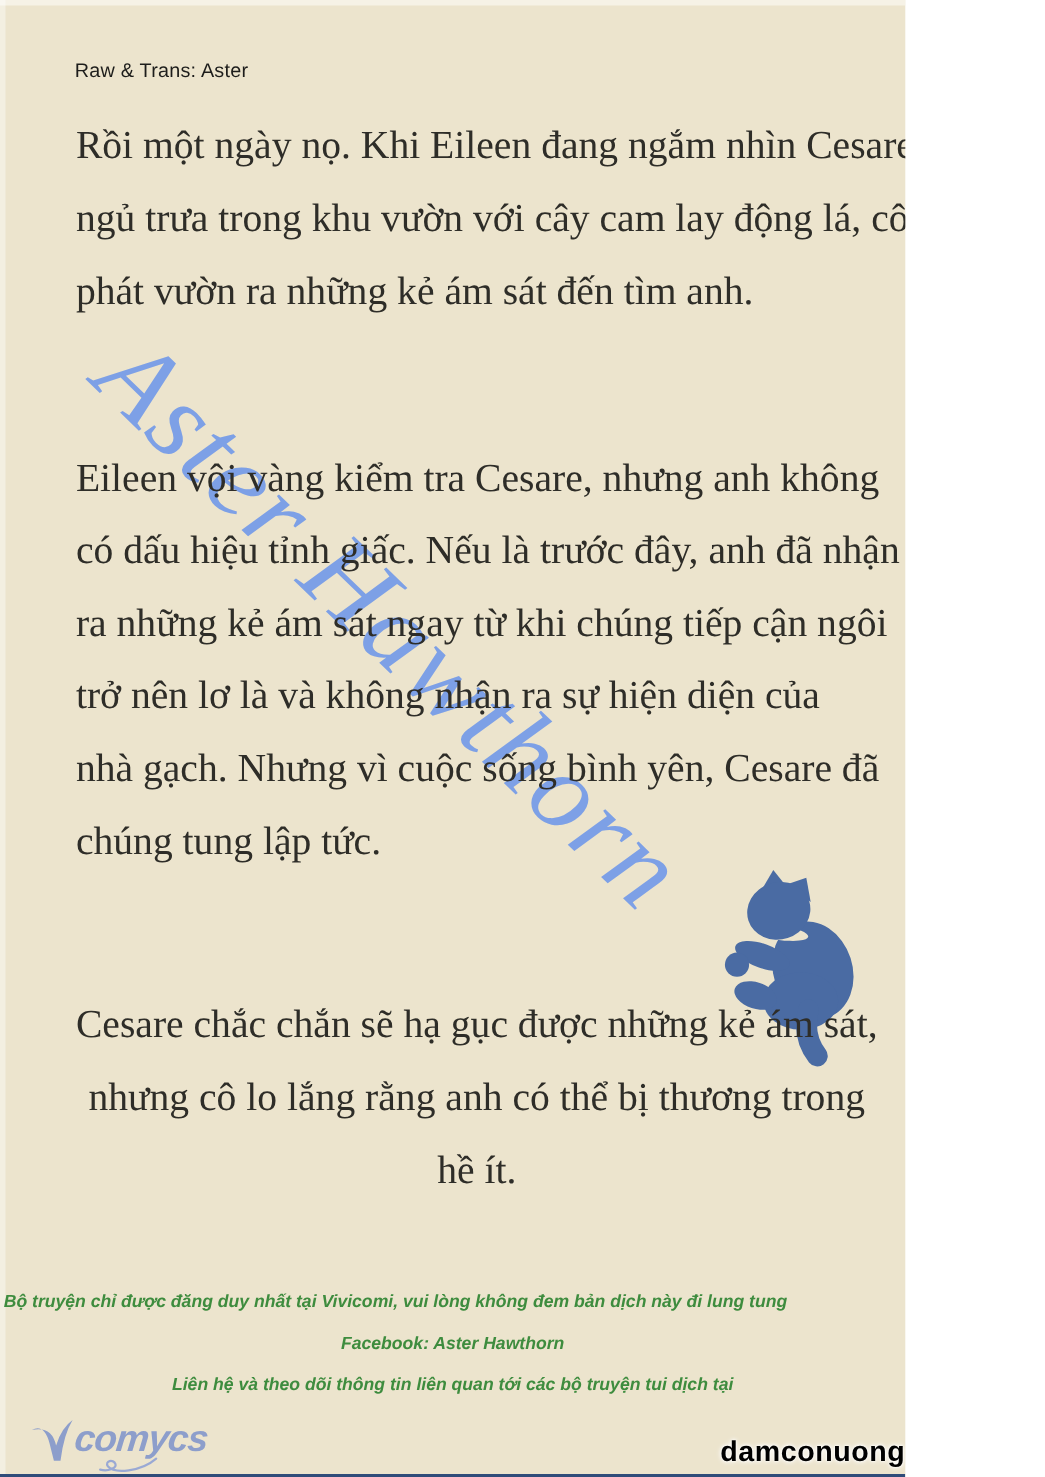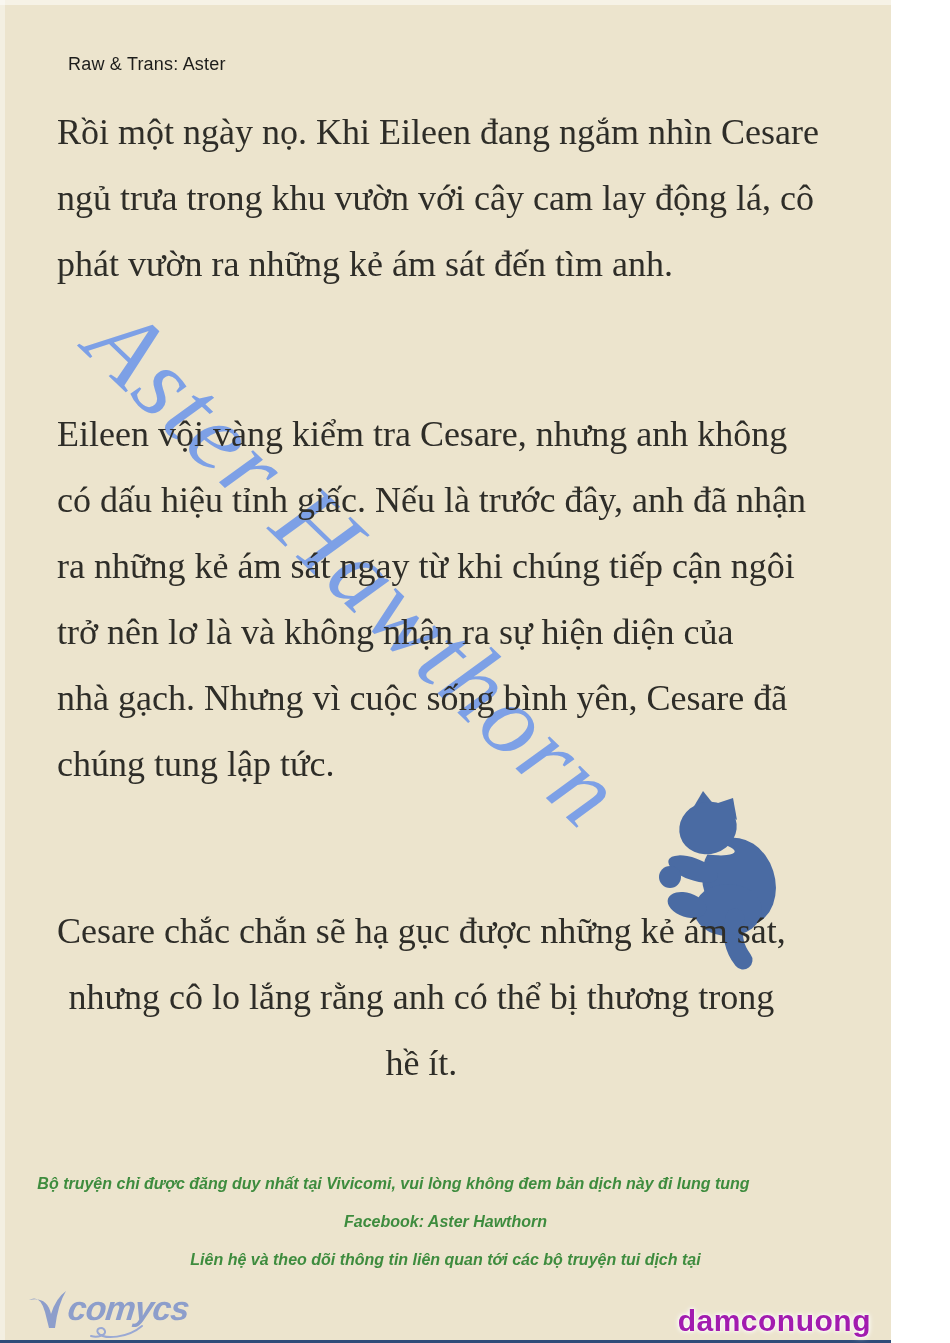--- a/index.html
+++ b/index.html
@@ -1,34 +1,34 @@
 <!DOCTYPE html>
 <html><head>
 <meta charset="utf-8">
 <style>
   html,body{margin:0;padding:0;}
   .page{
     position:relative;
-    width:891px;height:1343px;
+    width:823px;height:1343px;
     background:#ece4cd;
     overflow:hidden;
     font-family:"Liberation Serif",serif;
   }
   .edge-top{position:absolute;left:0;top:0;width:100%;height:5px;background:rgba(255,255,255,.5);}
   .edge-left{position:absolute;left:0;top:0;width:5px;height:100%;background:rgba(255,255,255,.4);}
   .edge-bottom{position:absolute;left:0;bottom:0;width:100%;height:3px;background:#2f4c79;}
 
   .credit{
     position:absolute;left:68px;top:54px;
     font-family:"Liberation Sans",sans-serif;
     font-size:18px;color:#1d1d1b;letter-spacing:.2px;
     z-index:5;
   }
 
-  .para{position:absolute;left:57px;z-index:4;}
+  .para{position:absolute;left:69px;z-index:4;}
   .para .line{
     height:66px;line-height:66px;white-space:nowrap;
     font-size:36px;color:#2e2d28;
   }
   .p1{top:99px;}
   .p2{top:401px;}
   .p3{top:898px;text-align:center;}
 
   .watermark{
     position:absolute;left:140px;top:288px;
@@ -58,24 +58,24 @@
   }
   .vlogo .vtext{
     font-family:"Liberation Sans",sans-serif;
     font-weight:bold;font-style:italic;
     font-size:34px;line-height:40px;letter-spacing:-1px;
     transform:skewX(-6deg);
   }
   .vlogo .swirl{position:absolute;left:62px;top:36px;}
 
   .dam{
-    position:absolute;right:20px;top:1304px;z-index:3;
+    position:absolute;right:0;top:1304px;z-index:3;
     font-family:"Liberation Sans",sans-serif;
-    font-weight:bold;font-size:30px;letter-spacing:.5px;
-    color:#a21caf;
+    font-weight:bold;font-size:26px;letter-spacing:.5px;
+    color:#000000;
     text-shadow:0 0 2px #fff,0 0 4px #fff,0 0 6px rgba(255,255,255,.85);
   }
 </style>
 </head>
 <body>
 
 <div class="page">
 
   <div class="edge-top"></div>
   <div class="edge-left"></div>

